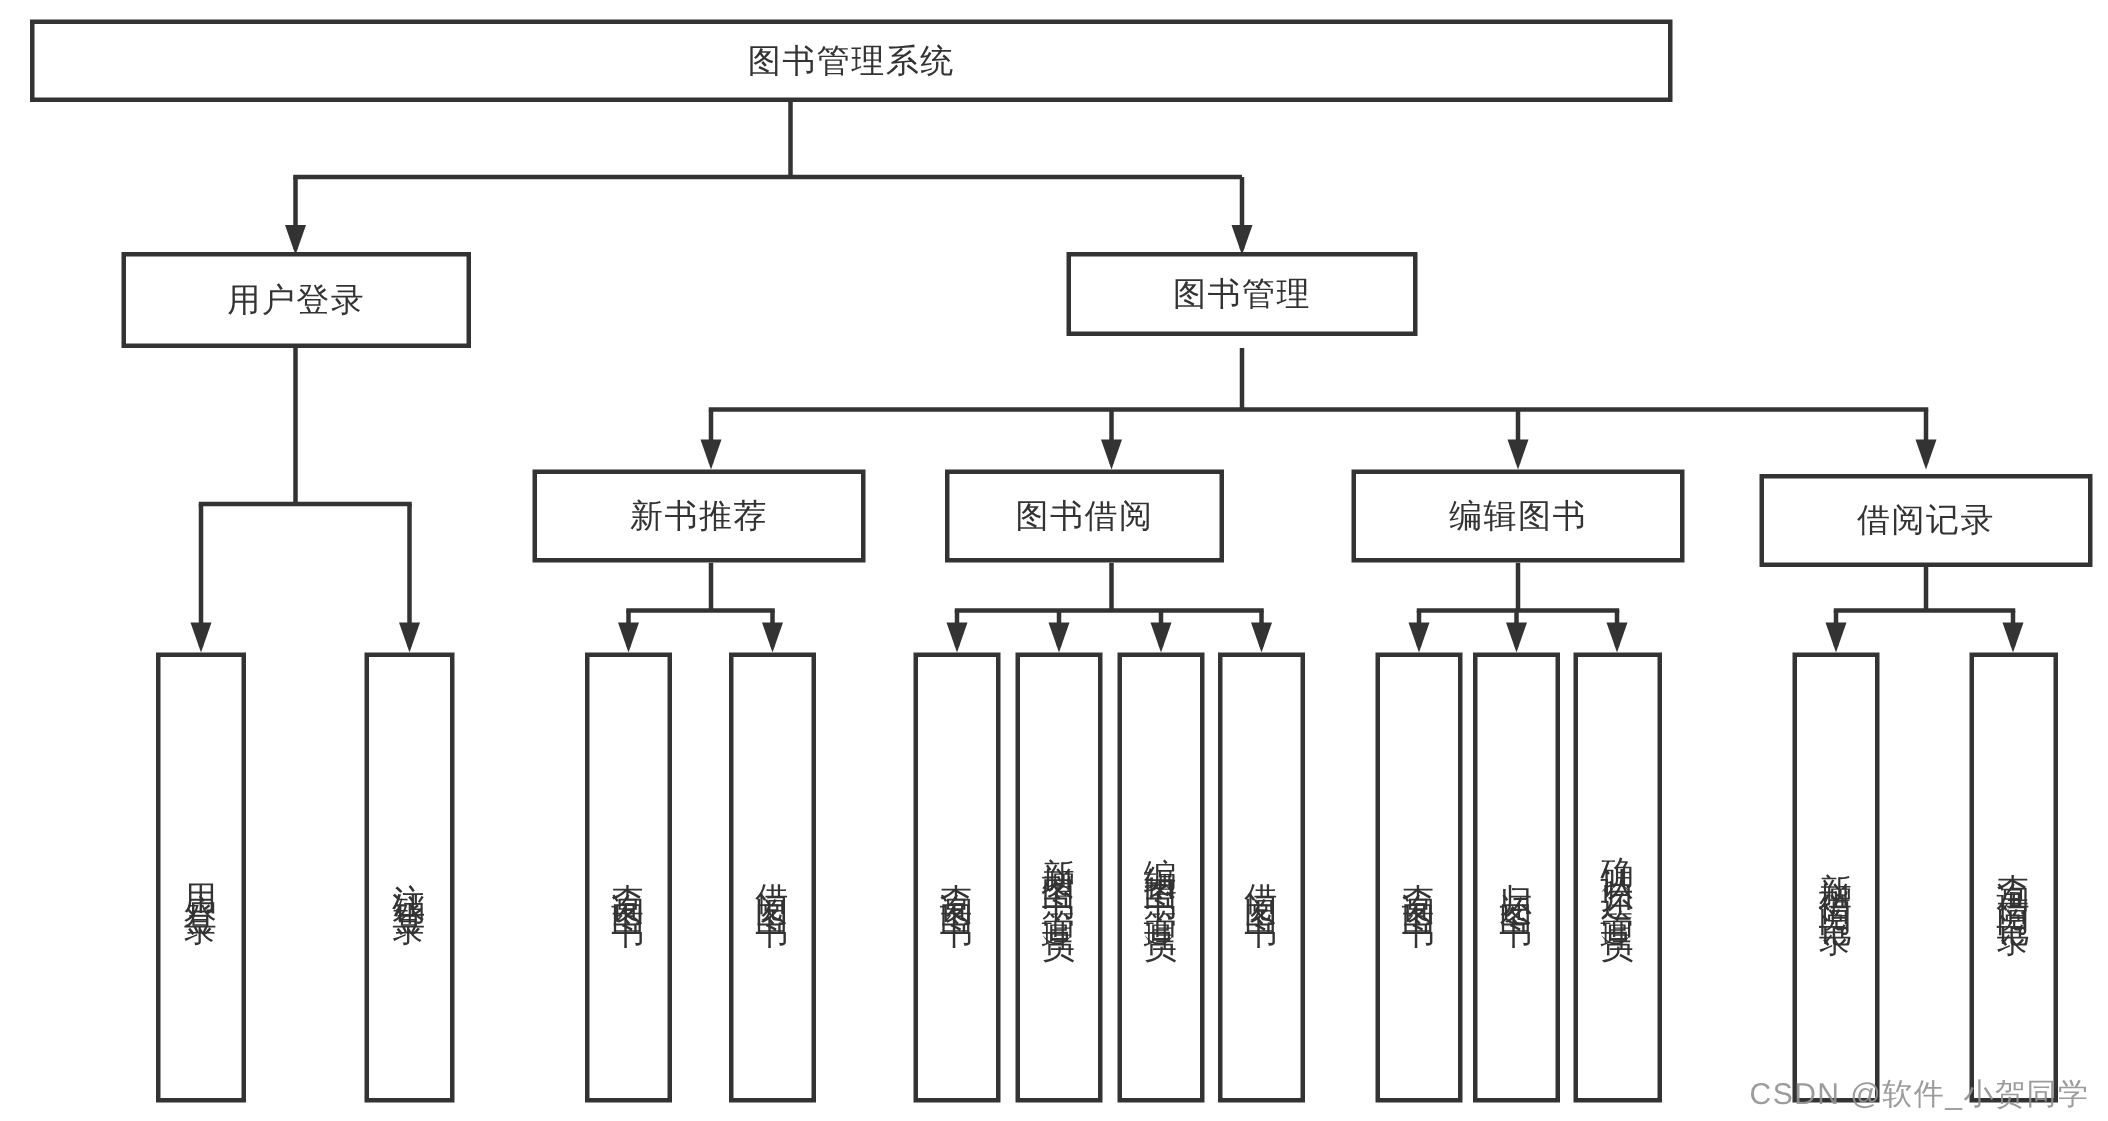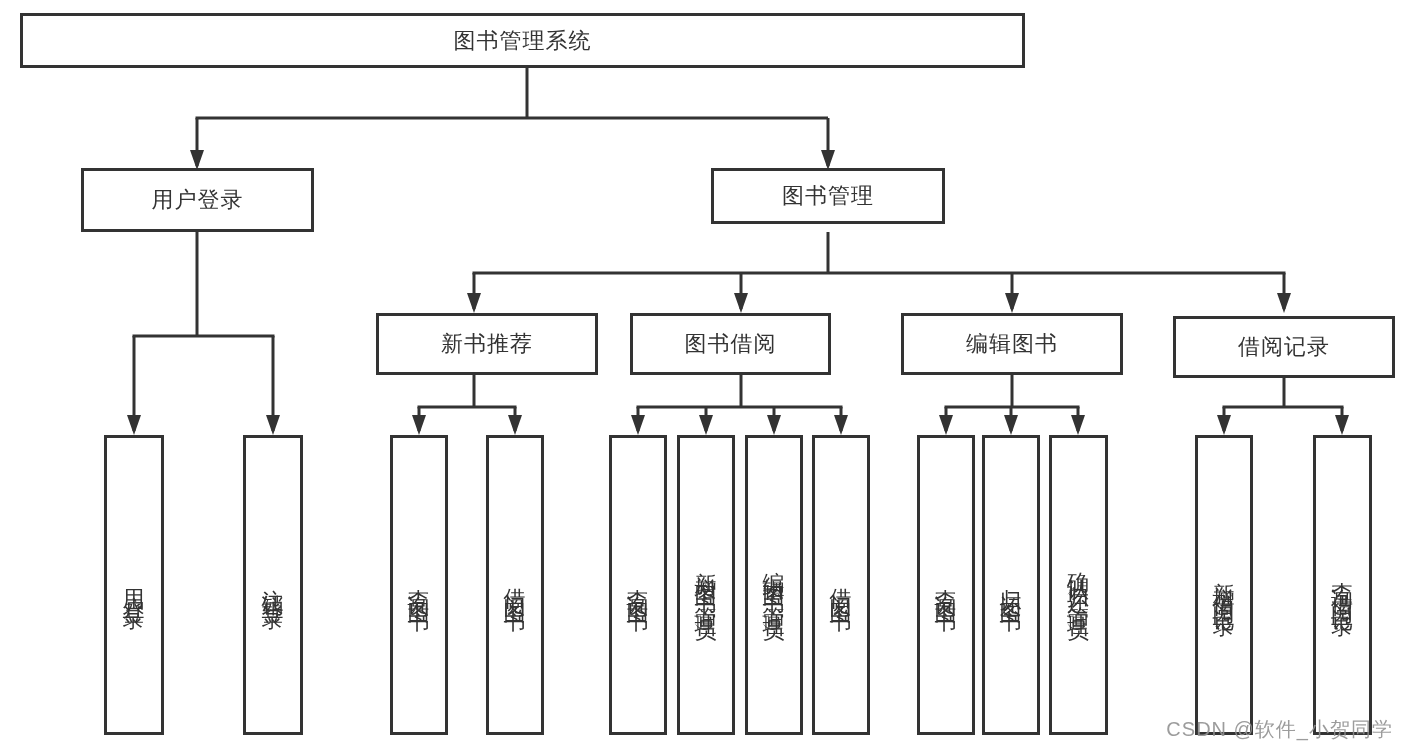--- a/index.html
+++ b/index.html
@@ -93,35 +93,35 @@
       <path d="M1011,407 V431" marker-end="url(#ah)"></path>
       <path d="M1078,407 V431" marker-end="url(#ah)"></path>
 
       <path d="M1284,375 V407"></path>
       <path d="M1222.5,407 H1343.5"></path>
       <path d="M1224,407 V431" marker-end="url(#ah)"></path>
       <path d="M1342,407 V431" marker-end="url(#ah)"></path>
     </g>
   </svg>
 
-  <div class="box h" style="left:20px;top:13px;width:1005px;height:55px">
+  <div class="box h" style="left:20px;top:13px;width:1095px;height:55px">
     <span>图书管理系统</span>
   </div>
 
   <div class="box h" style="left:81px;top:168px;width:233px;height:64px">
     <span>用户登录</span>
   </div>
   <div class="box h" style="left:711px;top:168px;width:234px;height:56px">
     <span>图书管理</span>
   </div>
 
-  <div class="box h" style="left:376px;top:313px;width:222px;height:62px">
+  <div class="box h" style="left:355px;top:313px;width:222px;height:62px">
     <span>新书推荐</span>
   </div>
-  <div class="box h" style="left:630px;top:313px;width:201px;height:62px">
+  <div class="box h" style="left:630px;top:313px;width:186px;height:62px">
     <span>图书借阅</span>
   </div>
   <div class="box h" style="left:901px;top:313px;width:222px;height:62px">
     <span>编辑图书</span>
   </div>
   <div class="box h" style="left:1173px;top:316px;width:222px;height:62px">
     <span>借阅记录</span>
   </div>
 
   <div class="box v" style="left:104px;top:435px;width:60px;height:300px">

